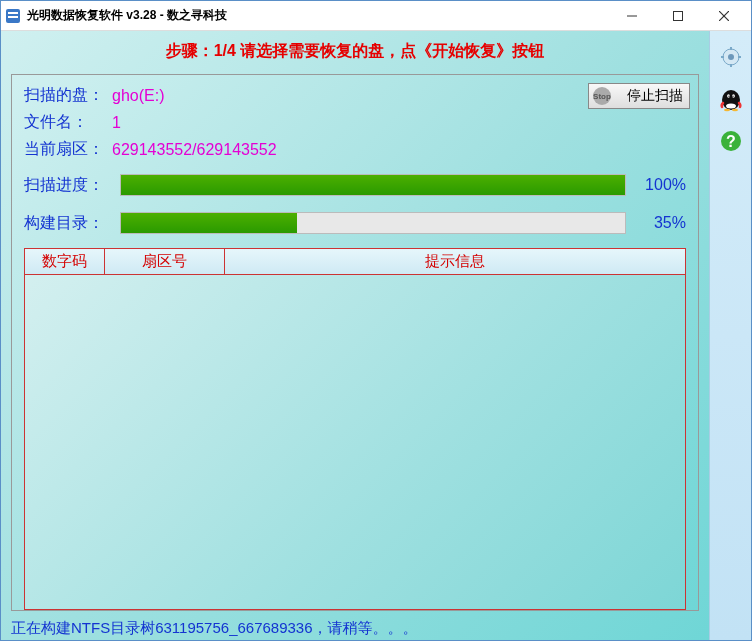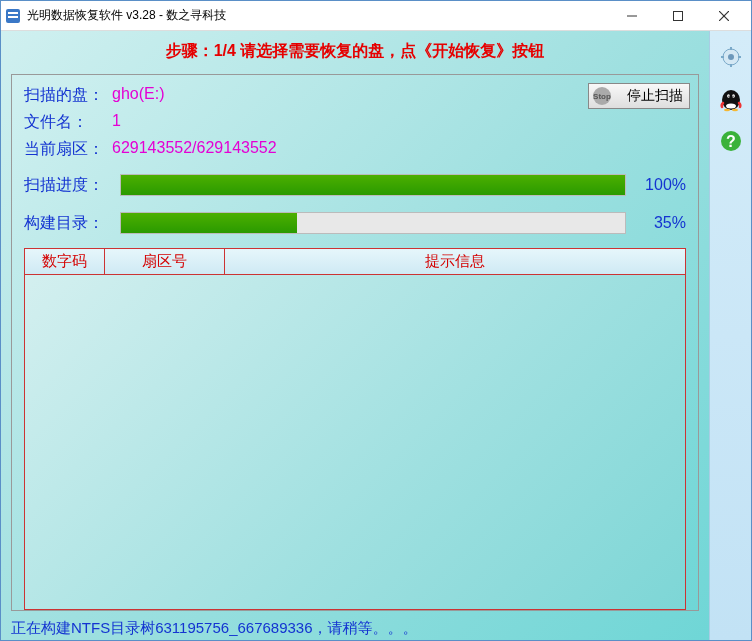--- a/index.html
+++ b/index.html
@@ -20,21 +20,21 @@
       align-items: center;
       padding: 0 4px;
     }
     .title-icon {
       width: 16px; height: 16px;
       margin-right: 6px;
       display: inline-flex;
       align-items: center;
       justify-content: center;
     }
-    .title-text { flex: 1; font-size: 12px; color: #000; }
+    .title-text { flex: 1; font-size: 12px; color: #000; font-weight: bold; }
     .win-controls { display: flex; }
     .win-btn {
       width: 46px; height: 30px;
       display: flex; align-items: center; justify-content: center;
       font-size: 11px;
       color: #333;
       cursor: pointer;
     }
 
     .body-row { display: flex; height: calc(100% - 30px); }
@@ -89,21 +89,21 @@
       font-size:14px;
       display:flex;align-items:center;gap:16px;
       cursor:pointer;
     }
     .stop-icon {
       width:18px;height:18px;border-radius:50%;
       background:#aaa;color:#555;display:flex;align-items:center;justify-content:center;
       font-size:8px;font-weight:bold;
     }
 
-    .info-row { display:flex; margin-bottom:6px; font-size:16px; }
+    .info-row { display:flex; align-items:center; margin-bottom:6px; font-size:16px; }
     .info-label { color:#1434d1; width:88px; }
     .info-value { color:#e400d4; }
 
     .progress-row { display:flex; align-items:center; margin:8px 0; gap:8px; }
     .progress-label { color:#1434d1; font-size:16px; width:88px; }
     .progress-bar-wrap {
       flex:1; height:22px;
       background:#e8e8e8;
       border:1px solid #bbb;
       position:relative;

